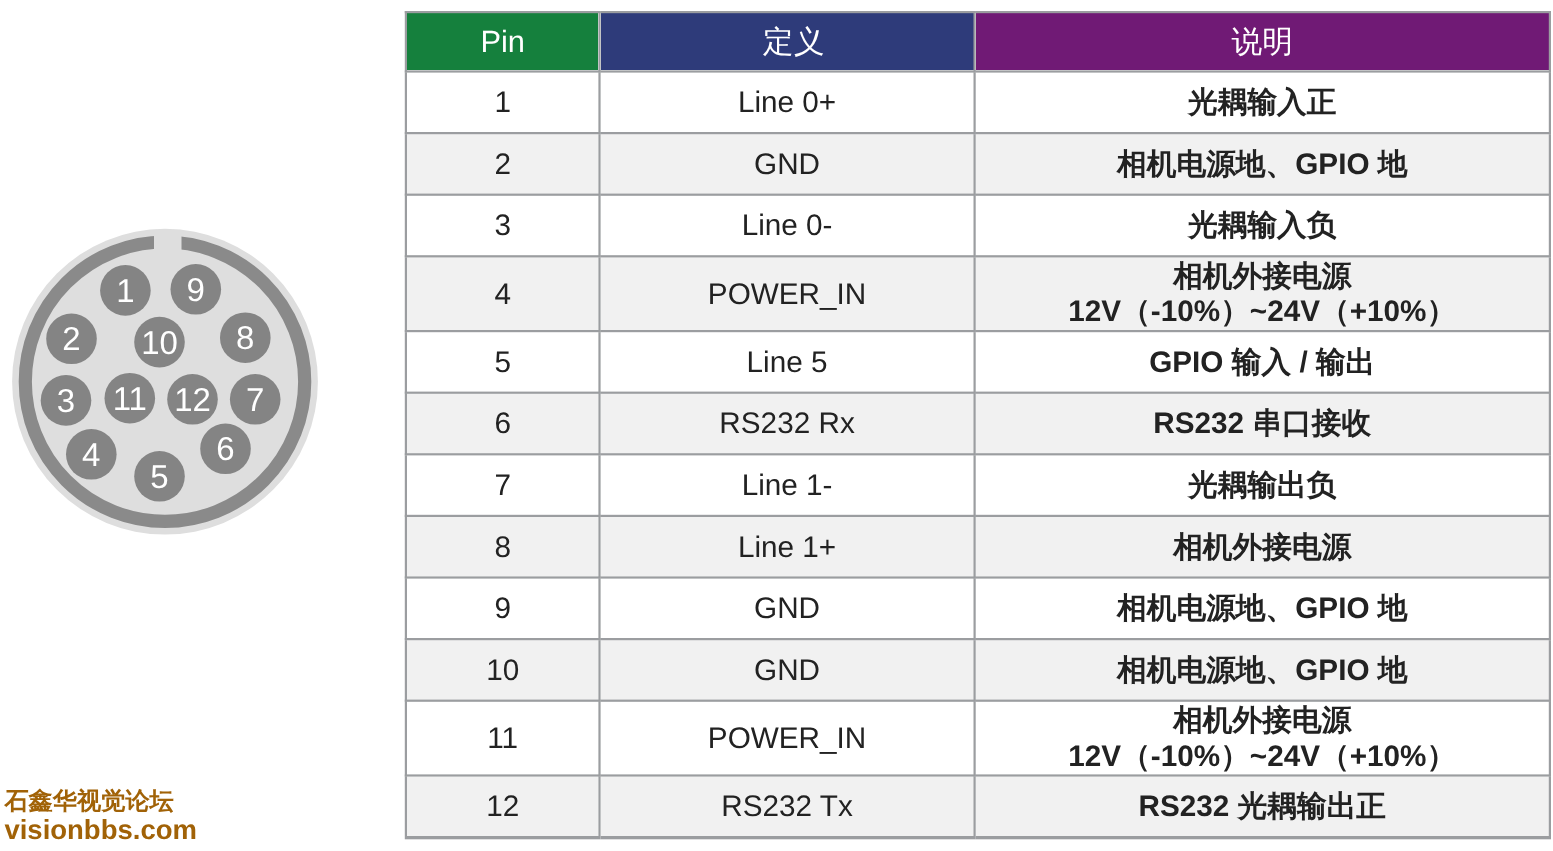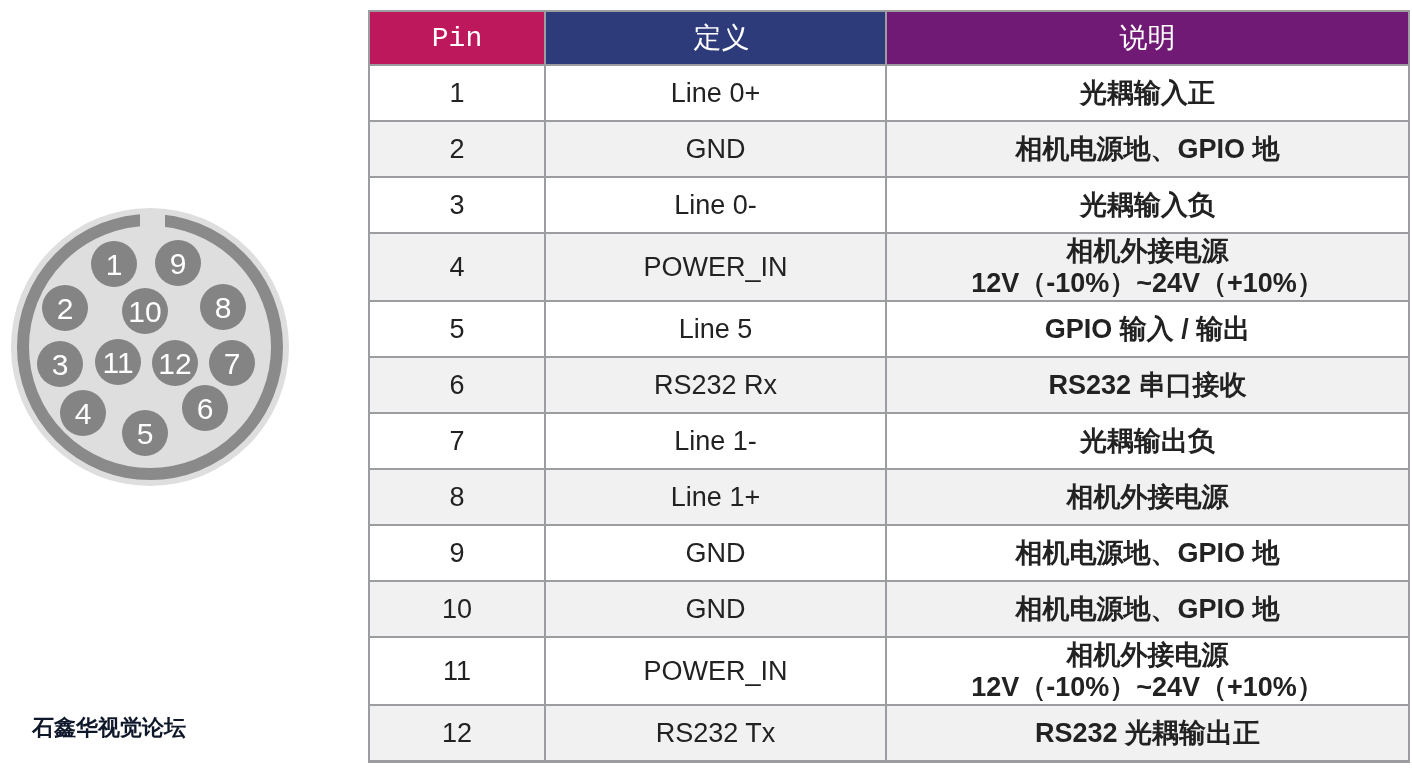--- a/index.html
+++ b/index.html
@@ -137,21 +137,21 @@
   </svg>
 
   <table id="pin-table">
     <colgroup>
       <col style="width:176px">
       <col style="width:341px">
       <col style="width:523px">
     </colgroup>
     <thead>
       <tr id="header-row">
-          <th style="background: #be185d; color: rgb(255, 255, 255); font-family: Liberation Mono, monospace;">Pin</th>
+          <th style="background: #15803d; color: rgb(255, 255, 255);">Pin</th>
           <th style="background: rgb(46, 59, 122); color: rgb(255, 255, 255); padding-left: 12px;">定义</th>
           <th style="background: #701a75; color: rgb(255, 255, 255);">说明</th>
         </tr>
     </thead>
     <tbody id="table-body">
         <tr class="">
           <td>1</td>
           <td>Line 0+</td>
           <td>
             <span class="desc-line">光耦输入正</span>
@@ -232,17 +232,18 @@
         <tr class="alt">
           <td>12</td>
           <td>RS232 Tx</td>
           <td>
             <span class="desc-line">RS232 光耦输出正</span>
           </td>
         </tr>
       </tbody>
   </table>
 
-  <div id="watermark" style="color: #0f172a; margin-left: 28px;">
+  <div id="watermark" style="color: #a16207;">
     <div class="wm1">石鑫华视觉论坛</div>
+    <div class="wm2">visionbbs.com</div>
   </div>
 
 </div>
 
 </body></html>

